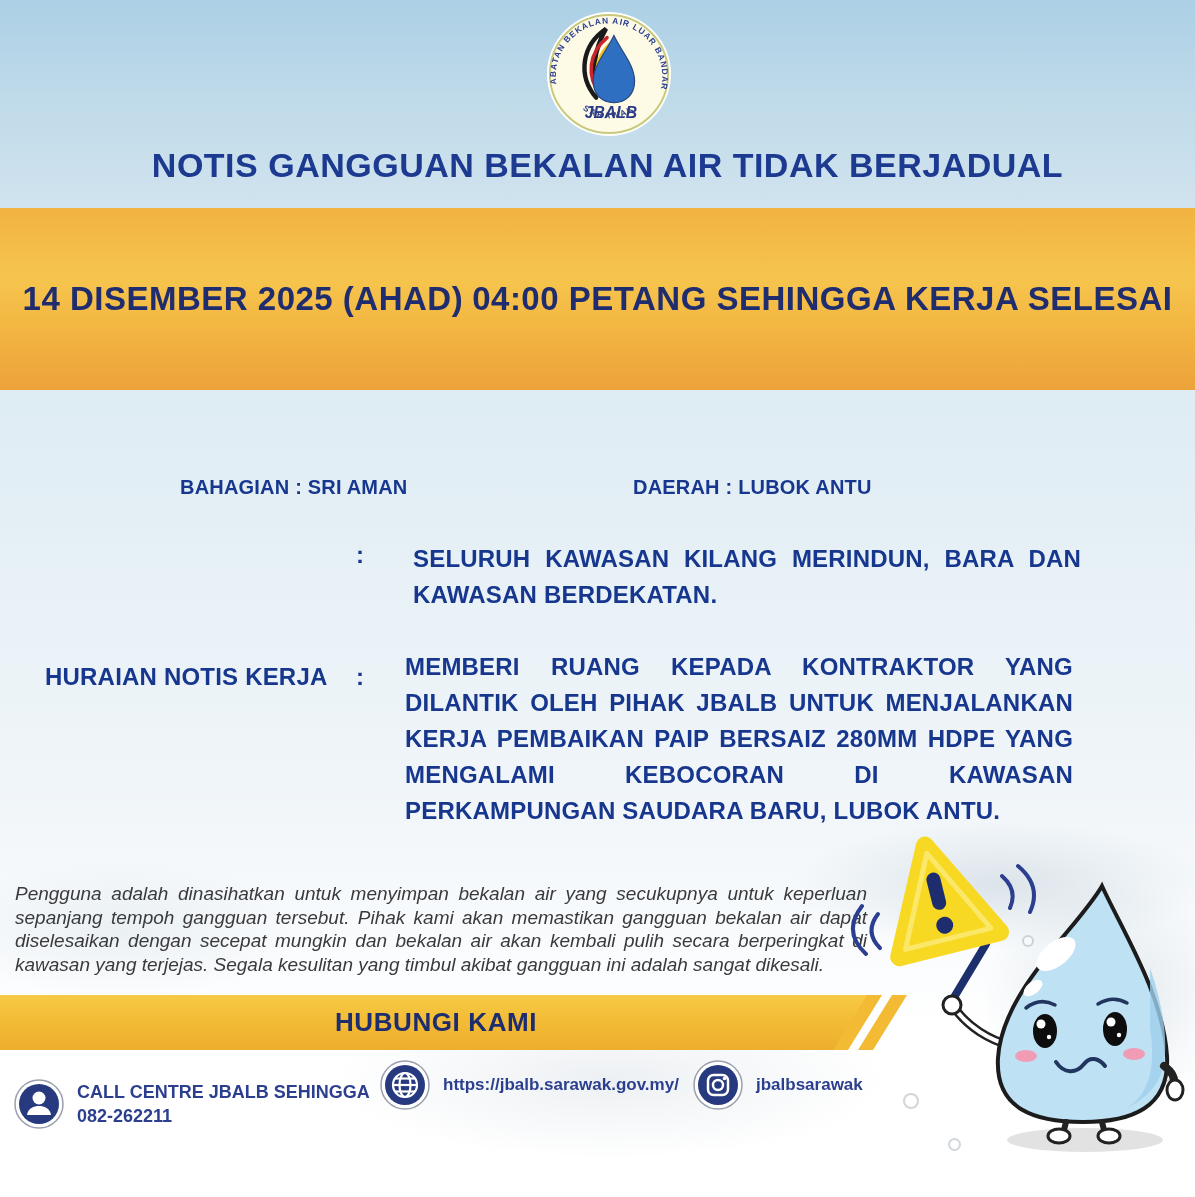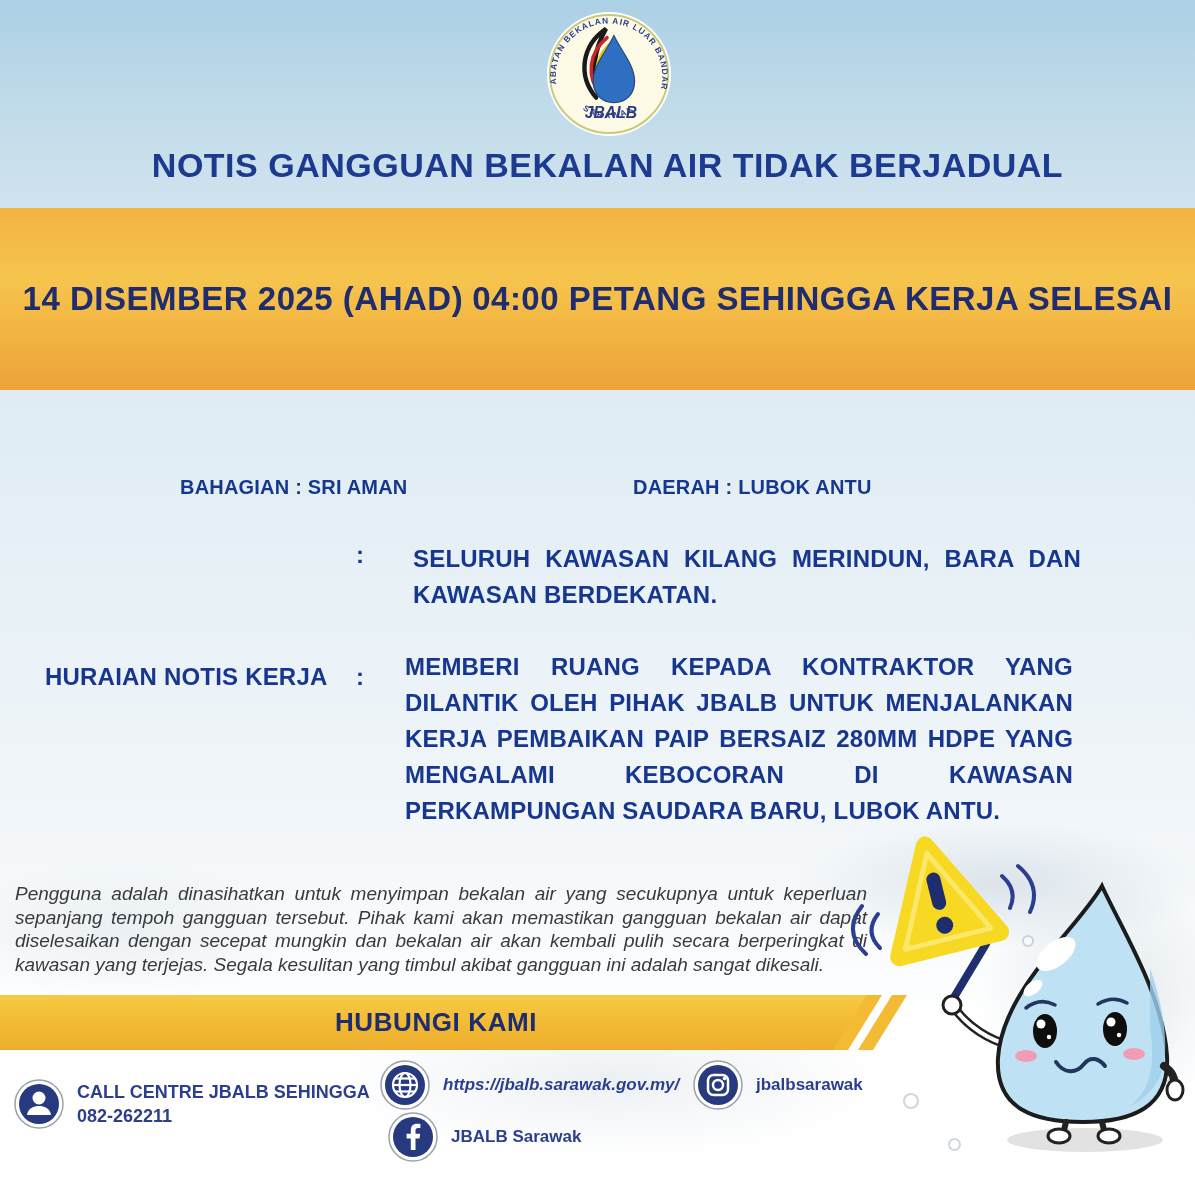--- a/index.html
+++ b/index.html
@@ -195,21 +195,21 @@
       <circle cx="25" cy="25" r="20" fill="#27397f"></circle>
       <circle cx="25" cy="19" r="6.5" fill="#ffffff"></circle>
       <path d="M13,36 C14,29 20,27 25,27 C30,27 36,29 37,36 Z" fill="#ffffff"></path>
     </svg>
     <div class="contact-text">
       <div>CALL CENTRE JBALB SEHINGGA</div>
       <div>082-262211</div>
     </div>
   </div>
 
-  <div class="contact-item" style="left:380px;top:1060px;font-style:italic;">
+  <div class="contact-item" style="left:380px;top:1060px;">
     <svg class="icon-badge" viewBox="0 0 50 50">
       <circle cx="25" cy="25" r="24" fill="#ffffff" stroke="#9aa0ad" stroke-width="1.5"></circle>
       <circle cx="25" cy="25" r="20" fill="#27397f"></circle>
       <g stroke="#ffffff" stroke-width="2.2" fill="none">
         <circle cx="25" cy="25" r="12"></circle>
         <ellipse cx="25" cy="25" rx="5.5" ry="12"></ellipse>
         <line x1="13" y1="25" x2="37" y2="25"></line>
         <line x1="15" y1="18.5" x2="35" y2="18.5"></line>
         <line x1="15" y1="31.5" x2="35" y2="31.5"></line>
       </g>
@@ -221,22 +221,14 @@
     <svg class="icon-badge" viewBox="0 0 50 50">
       <circle cx="25" cy="25" r="24" fill="#ffffff" stroke="#9aa0ad" stroke-width="1.5"></circle>
       <circle cx="25" cy="25" r="20" fill="#27397f"></circle>
       <rect x="15" y="15" width="20" height="20" rx="5.5" fill="none" stroke="#ffffff" stroke-width="2.5"></rect>
       <circle cx="25" cy="25" r="5" fill="none" stroke="#ffffff" stroke-width="2.5"></circle>
       <circle cx="31.5" cy="18.5" r="1.8" fill="#ffffff"></circle>
     </svg>
     <div class="contact-text small">jbalbsarawak</div>
   </div>
 
-  <div class="contact-item" style="left:388px;top:1112px;">
-    <svg class="icon-badge" viewBox="0 0 50 50">
-      <circle cx="25" cy="25" r="24" fill="#ffffff" stroke="#9aa0ad" stroke-width="1.5"></circle>
-      <circle cx="25" cy="25" r="20" fill="#27397f"></circle>
-      <path d="M27.5,38 L27.5,26.5 L31.5,26.5 L32.2,21.8 L27.5,21.8 L27.5,18.6 C27.5,17.2 28.2,16 30.2,16 L32.4,16 L32.4,11.9 C32,11.8 30.5,11.7 28.9,11.7 C25.3,11.7 22.8,13.9 22.8,18.1 L22.8,21.8 L18.6,21.8 L18.6,26.5 L22.8,26.5 L22.8,38 Z" fill="#ffffff"></path>
-    </svg>
-    <div class="contact-text small">JBALB Sarawak</div>
-  </div>
 
 </div>
 
 </body></html>

